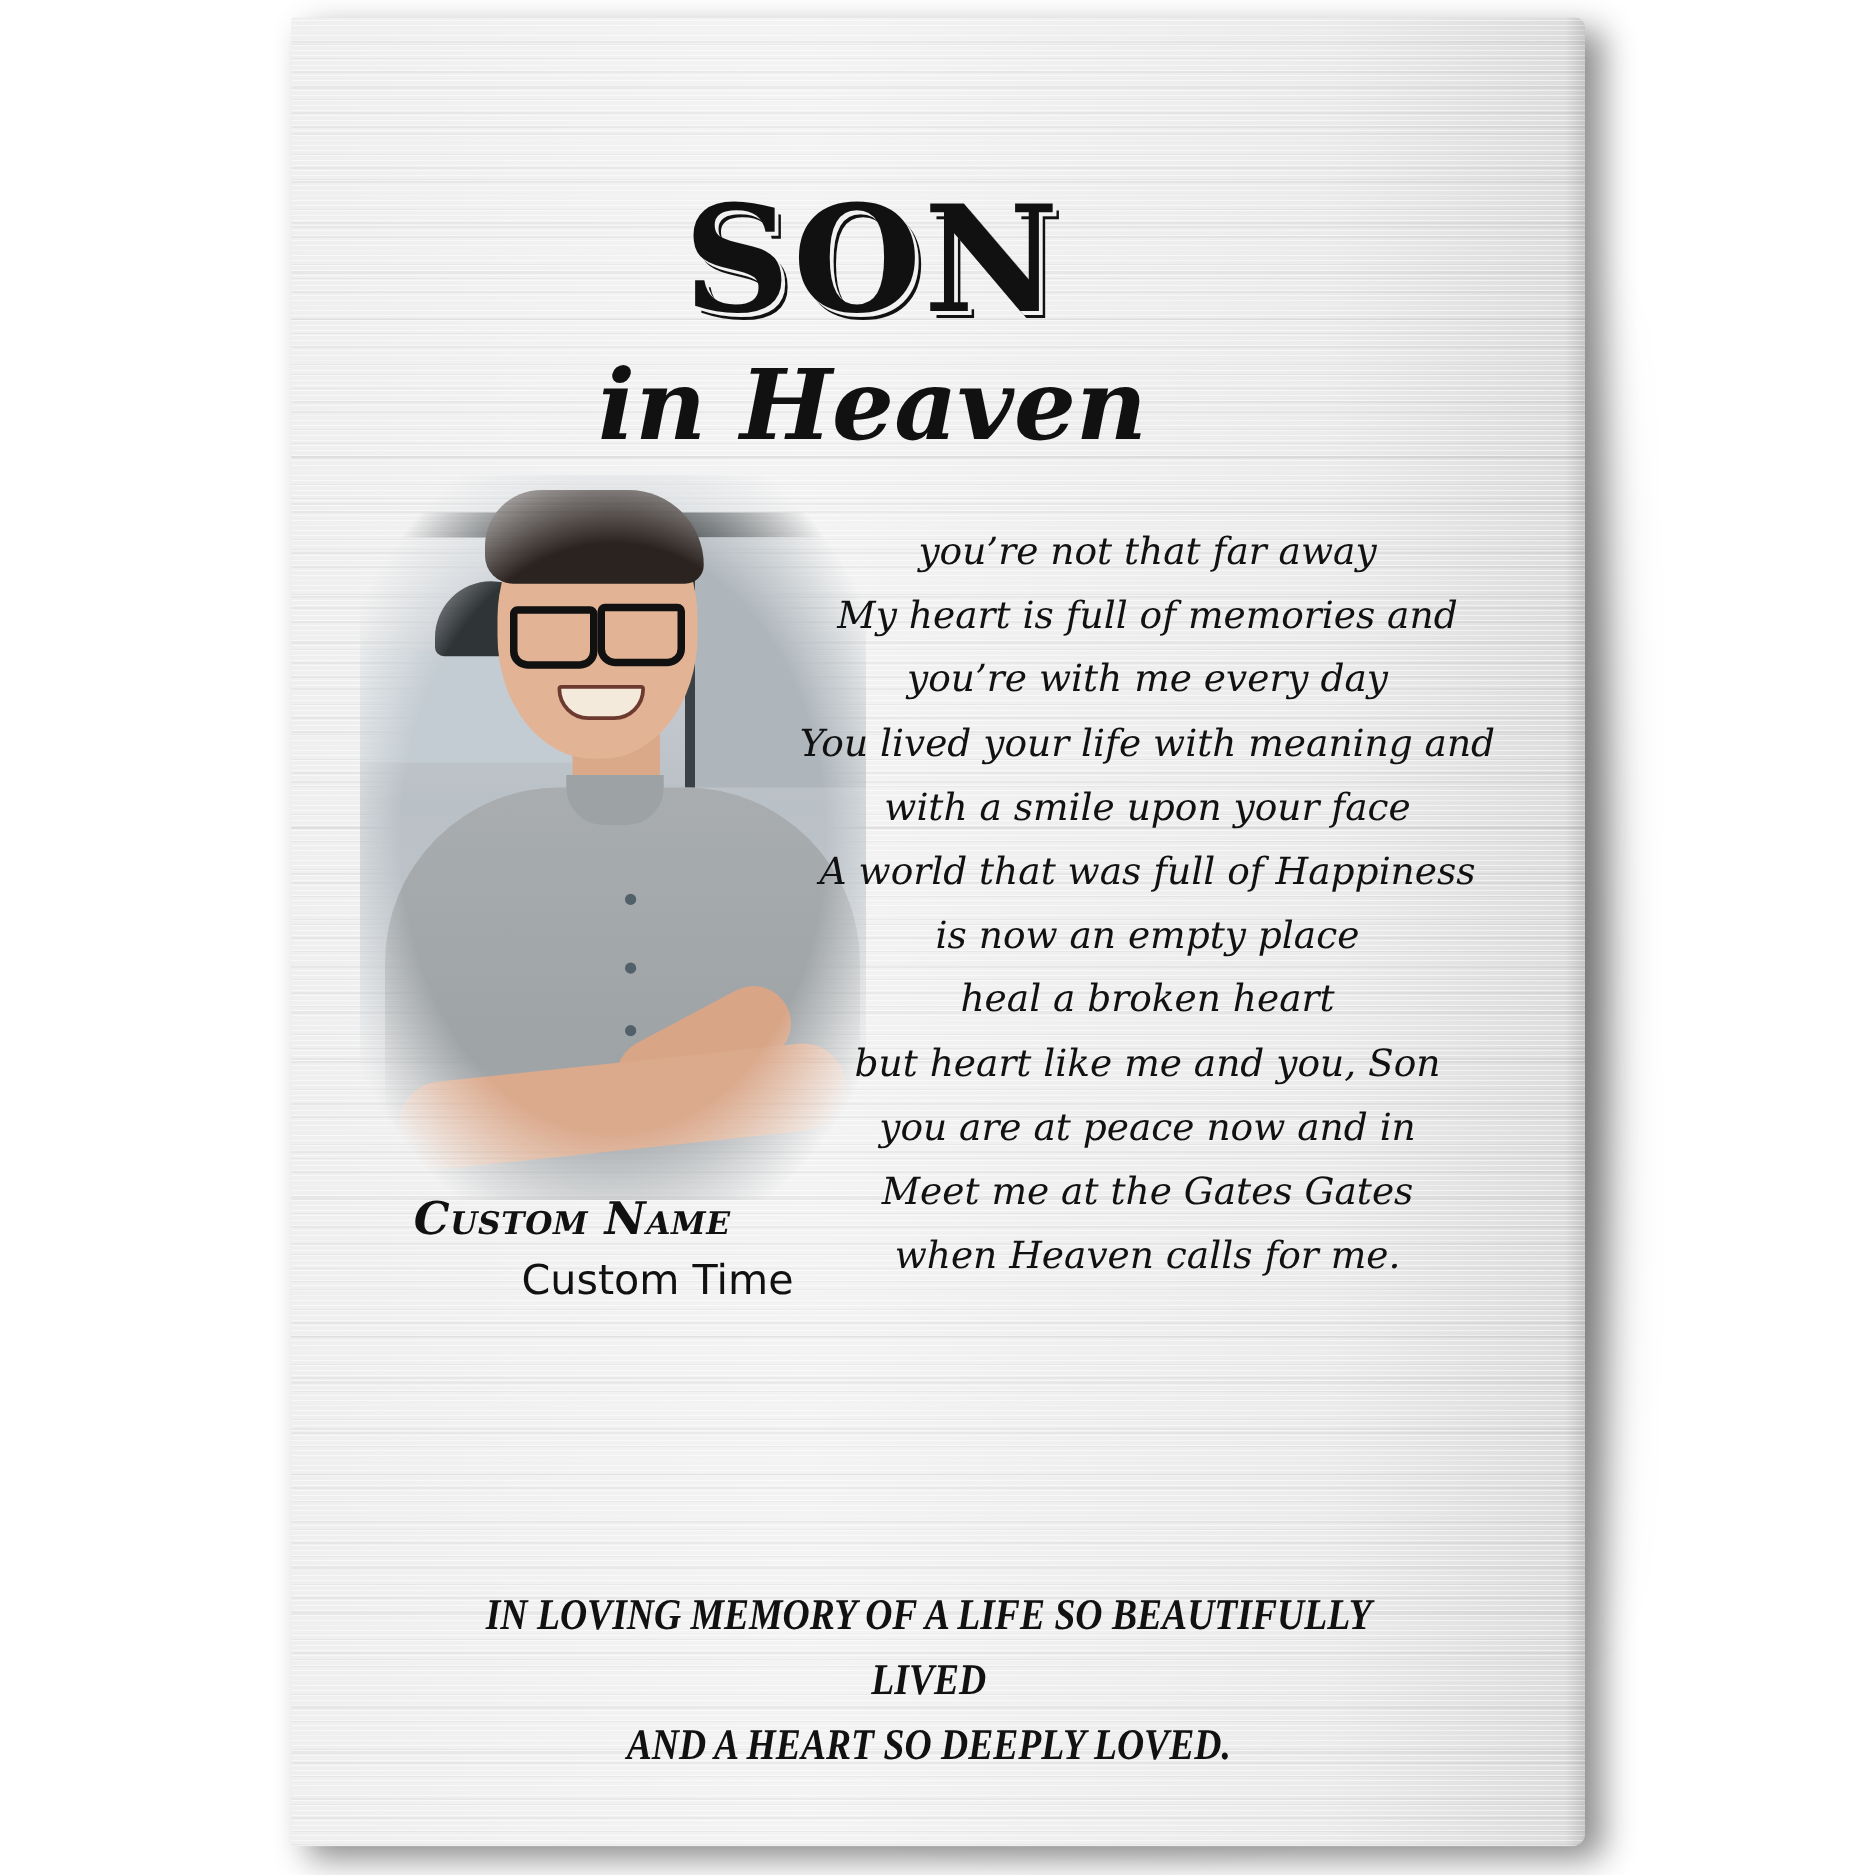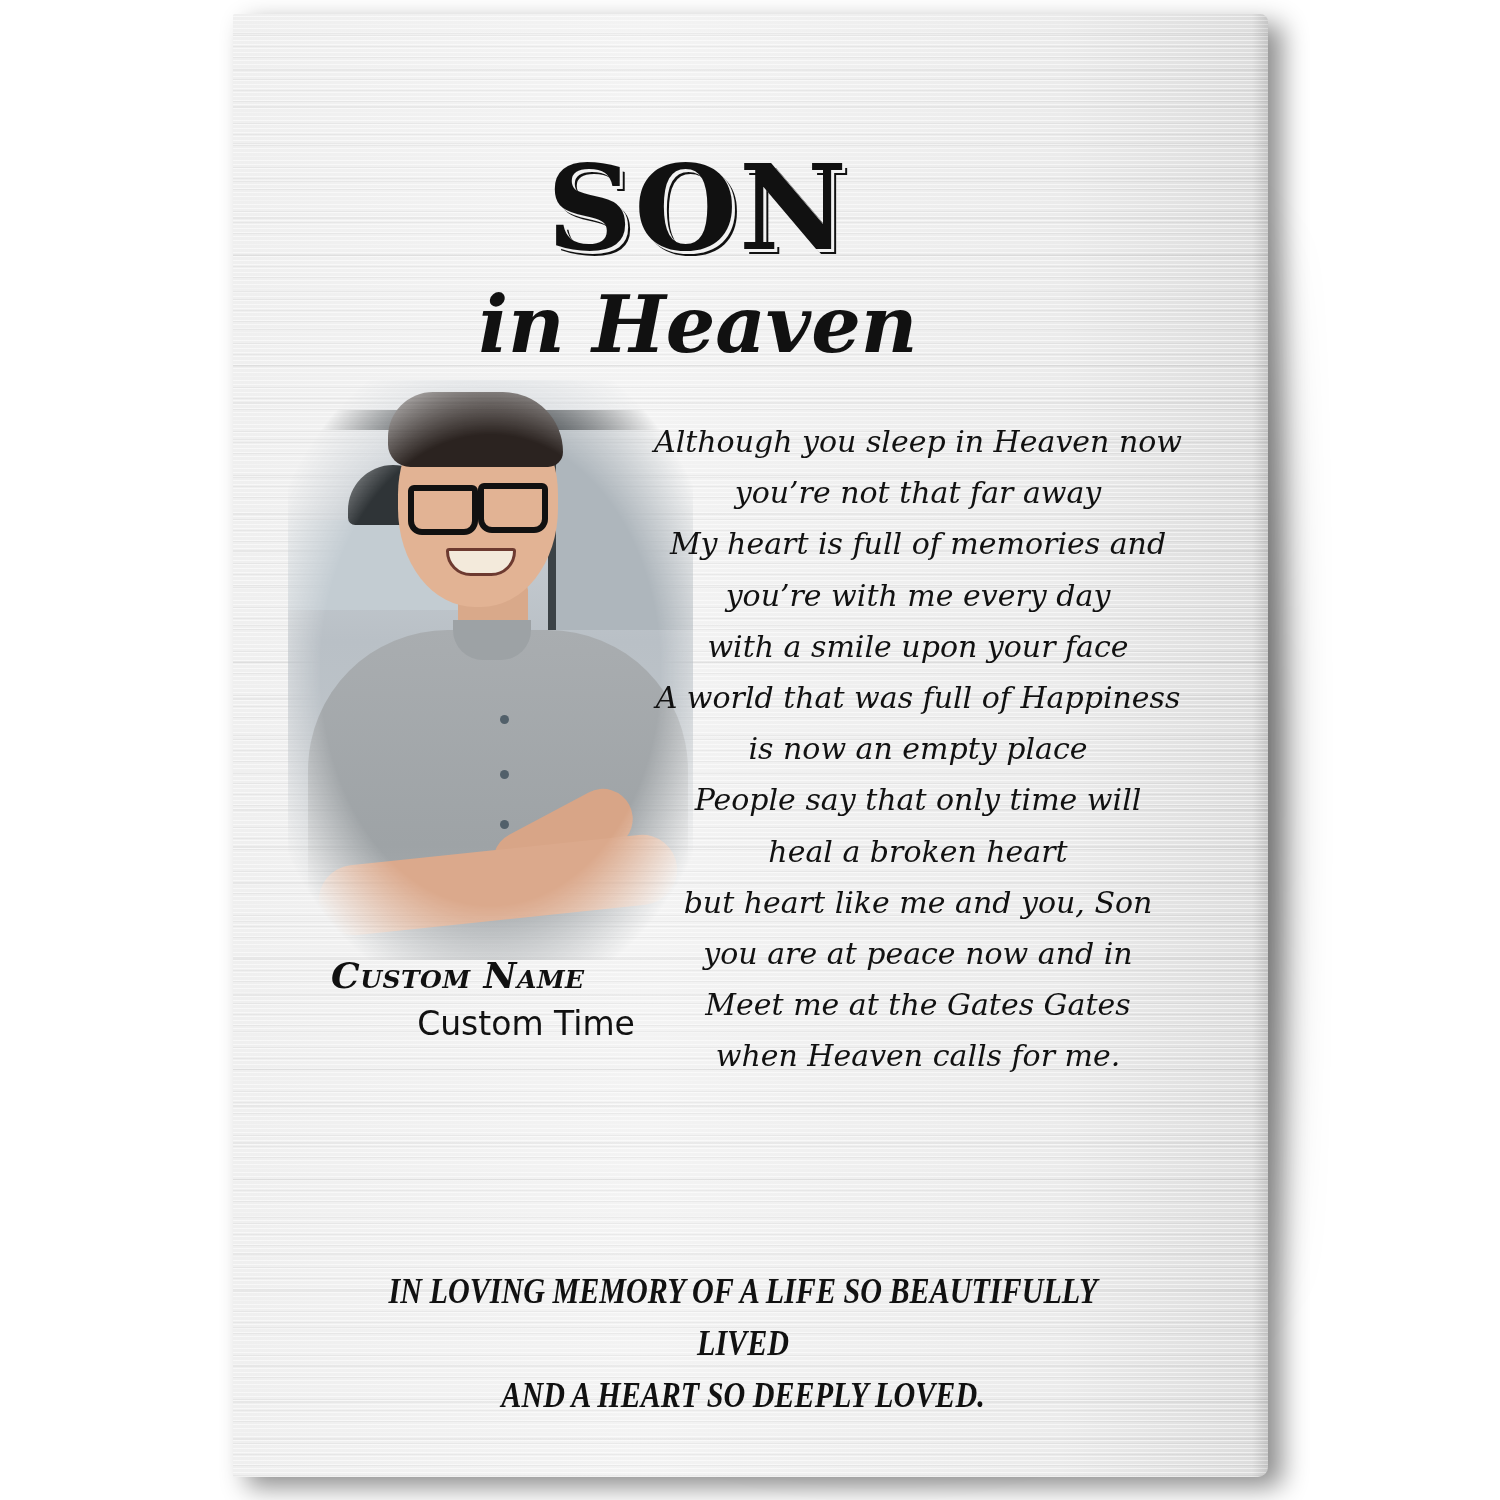--- a/index.html
+++ b/index.html
@@ -114,28 +114,27 @@
     <div class="btn" style="top:390px"></div>
     <div class="btn" style="top:440px"></div>
     <div class="arm2"></div>
     <div class="arms"></div>
   </div>
 
   <div class="custom-name">Custom Name</div>
   <div class="custom-time">Custom Time</div>
 
   <div class="poem">
-    <div>Although you sleep in Heaven now</div>
     <div>you’re not that far away</div>
     <div>My heart is full of memories and</div>
     <div>you’re with me every day</div>
+    <div>You lived your life with meaning and</div>
     <div>with a smile upon your face</div>
     <div>A world that was full of Happiness</div>
     <div>is now an empty place</div>
-    <div>People say that only time will</div>
     <div>heal a broken heart</div>
     <div>but heart like me and you, Son</div>
     <div>you are at peace now and in</div>
     <div>Meet me at the Gates Gates</div>
     <div>when Heaven calls for me.</div>
   </div>
 
   <div class="memory">
     <div>IN LOVING MEMORY OF A LIFE SO BEAUTIFULLY LIVED</div>
     <div>AND A HEART SO DEEPLY LOVED.</div>

